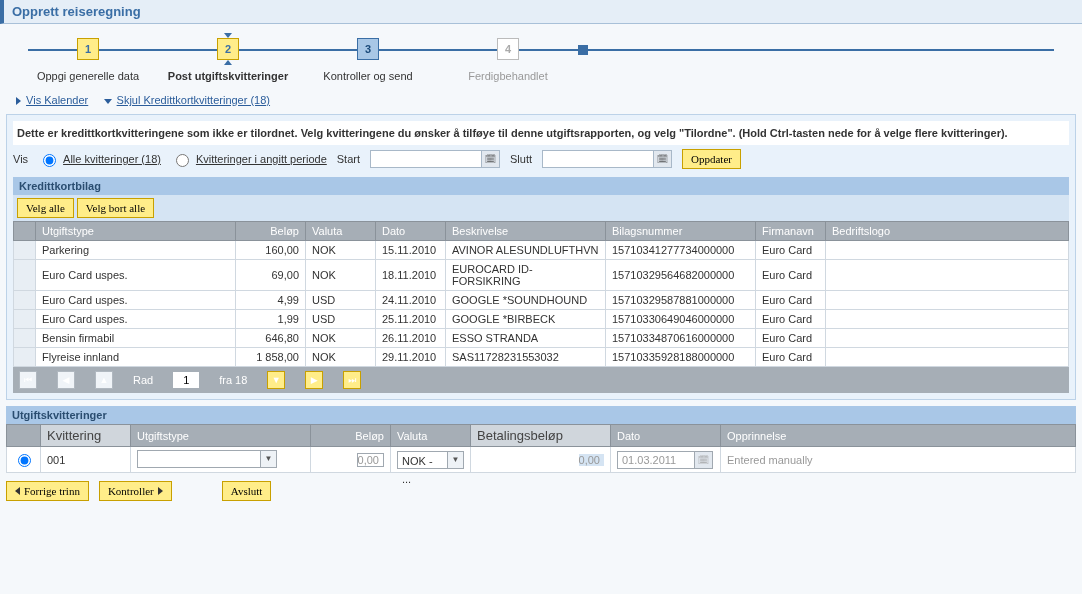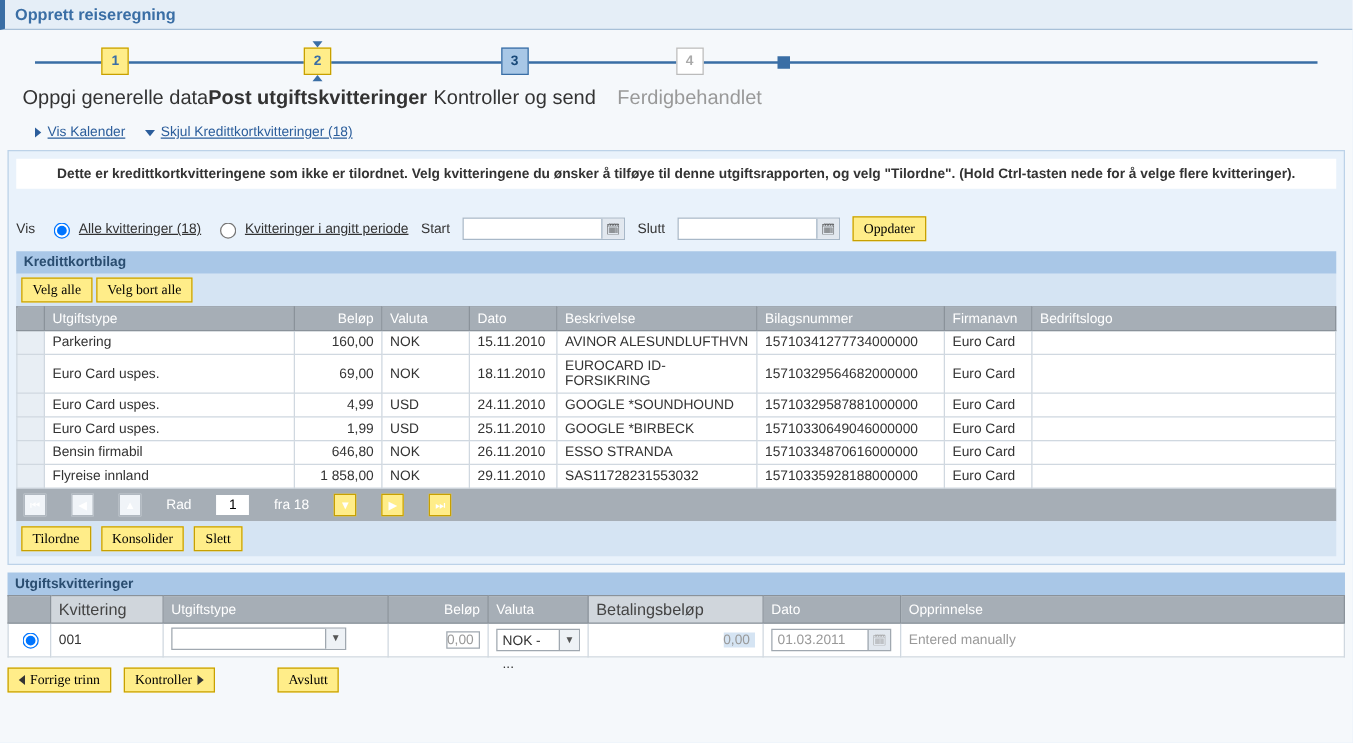--- a/index.html
+++ b/index.html
@@ -60,30 +60,30 @@
   .wstep.current .box::after {
     bottom: -6px;
     border-bottom: 5px solid #3a6ea5;
   }
   .wstep.step3 .box {
     background: #a8c7e6;
     border-color: #3a6ea5;
     color: #1a4a7a;
   }
   .wstep.step4 .box { color: #aaa; border-color:#bbb; }
-  .wstep .label { margin-top: 10px; font-size: 16px; }
+  .wstep .label { margin-top: 10px; font-size: 11px; }
   .wstep.current .label { font-weight: bold; }
   .wstep.step4 .label { color: #999; }
   .wiz-end {
     width: 10px; height: 10px;
     background: #3a6ea5;
     margin-top: 7px;
   }
   .toolbar-links {
-    padding: 4px 28px;
+    padding: 4px 16px;
     font-size: 11px;
   }
   .toolbar-links a {
     color: #2b5d9b;
     text-decoration: underline;
   }
   .tri-right, .tri-down {
     display: inline-block;
     vertical-align: middle;
     margin-right: 2px;
@@ -116,22 +116,21 @@
     margin: 4px 6px;
     background: #e9f2fb;
     border: 1px solid #bcd2e8;
     padding: 6px;
   }
   .section .instr {
     font-weight: bold;
     background: #fff;
     border: 0;
     padding: 6px 4px;
-    margin-bottom: 18px;
-    text-align: center;
+    margin-bottom: 0;
   }
   .filter-row {
     display: flex;
     align-items: center;
     gap: 10px;
     padding: 4px 0;
   }
   .radio-group { display: flex; align-items: center; gap: 4px; text-decoration: underline; }
   .radio-group.disabled { color: #aaa; }
   .date-input {
@@ -484,25 +483,20 @@
     <span class="small-tool-btn">◀</span>
     <span class="small-tool-btn">▲</span>
     <span>Rad</span>
     <input type="text" value="1" style="">
     <span>fra 18</span>
     <span class="small-tool-btn yellow">▼</span>
     <span class="small-tool-btn yellow">▶</span>
     <span class="small-tool-btn yellow">⏭</span>
   </div>
 
-  <div class="action-btn-row">
-    <button class="btn">Tilordne</button>
-    <button class="btn">Konsolider</button>
-    <button class="btn">Slett</button>
-  </div>
 </div>
 
 <div class="exp-section">
   <div class="exp-title">Utgiftskvitteringer</div>
   <table class="exp-table">
     <thead>
       <tr>
         <th style="width:30px"></th>
         <th class="light" style="width:90px">Kvittering</th>
         <th style="width:180px">Utgiftstype</th>

